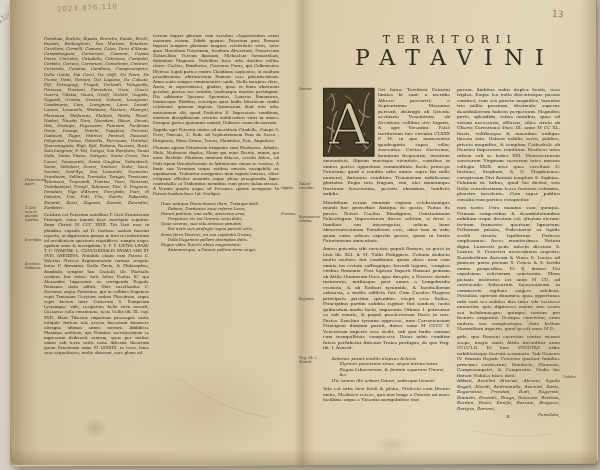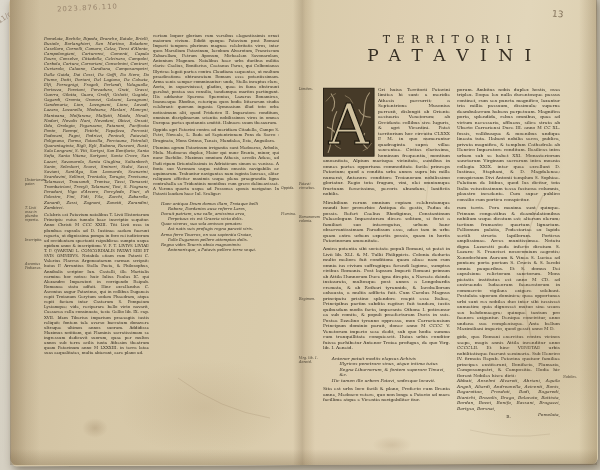--- a/index.html
+++ b/index.html
@@ -30,21 +30,21 @@
   .para{text-align:justify;}
   .mt{margin-top:5px;}
   .it{font-style:italic;}
 
   .lp .inner{transform:scale(0.5);width:200%;line-height:1.28;}
   .rp .inner{transform:scale(0.55);width:181.8%;}
 
   
   .title{position:absolute;left:318px;width:252px;text-align:center;color:#36ant2f24;color:#362f24;}
   .t1{top:33px;font-size:11px;letter-spacing:6.5px;padding-left:6px;}
-  .t2{top:45px;font-size:17px;letter-spacing:11.5px;padding-left:11px;}
+  .t2{top:45px;font-size:22px;letter-spacing:11.5px;padding-left:11px;}
   .t3{top:66px;font-size:12px;letter-spacing:6.5px;padding-left:6px;}
 
   
   .marg{position:absolute;color:#4a4234;}
   .marg .inner{transform:scale(0.42);transform-origin:0 0;width:238%;font-size:8px;line-height:1.15;font-style:italic;}
 
   
   .dropcap{float:left;width:94px;height:126px;margin:1px 6px 2px 0;}
 
   

